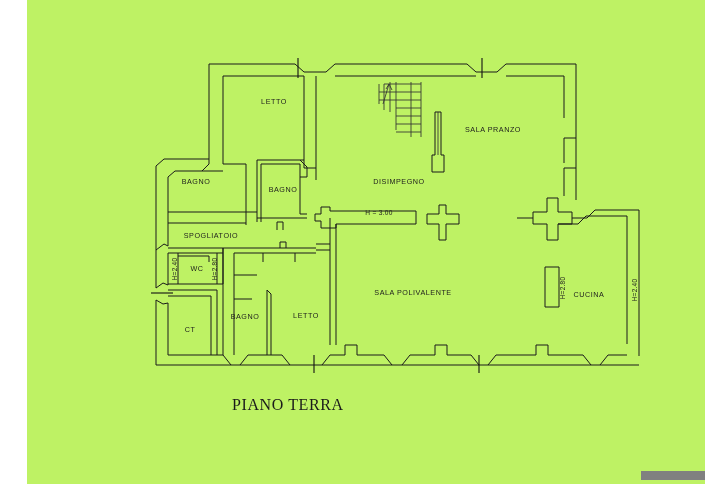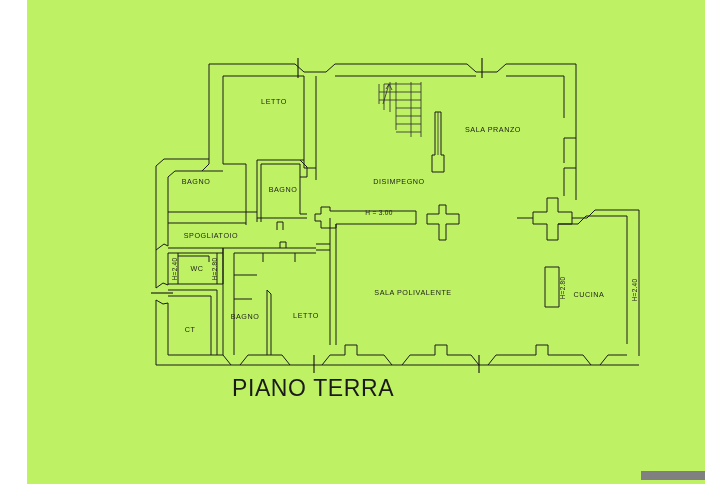--- a/index.html
+++ b/index.html
@@ -70,23 +70,23 @@
     font-family: "Liberation Sans", sans-serif;
     font-size: 6.4px;
     letter-spacing: 0.3px;
     fill: #1c1c1c;
     text-anchor: middle;
     dominant-baseline: middle;
   }
   .plan-title {
     position: absolute;
     left: 205px;
-    top: 375px;
-    font-family: Liberation Sans, sans-serif;
-    font-size: 23px;
+    top: 396px;
+    font-family: Liberation Serif, serif;
+    font-size: 16px;
     letter-spacing: 0.6px;
     color: #1a1a1a;
     white-space: nowrap;
   }
   .corner-bar {
     position: absolute;
     right: 7px;
     bottom: 4px;
     width: 84px;
     height: 9px;

